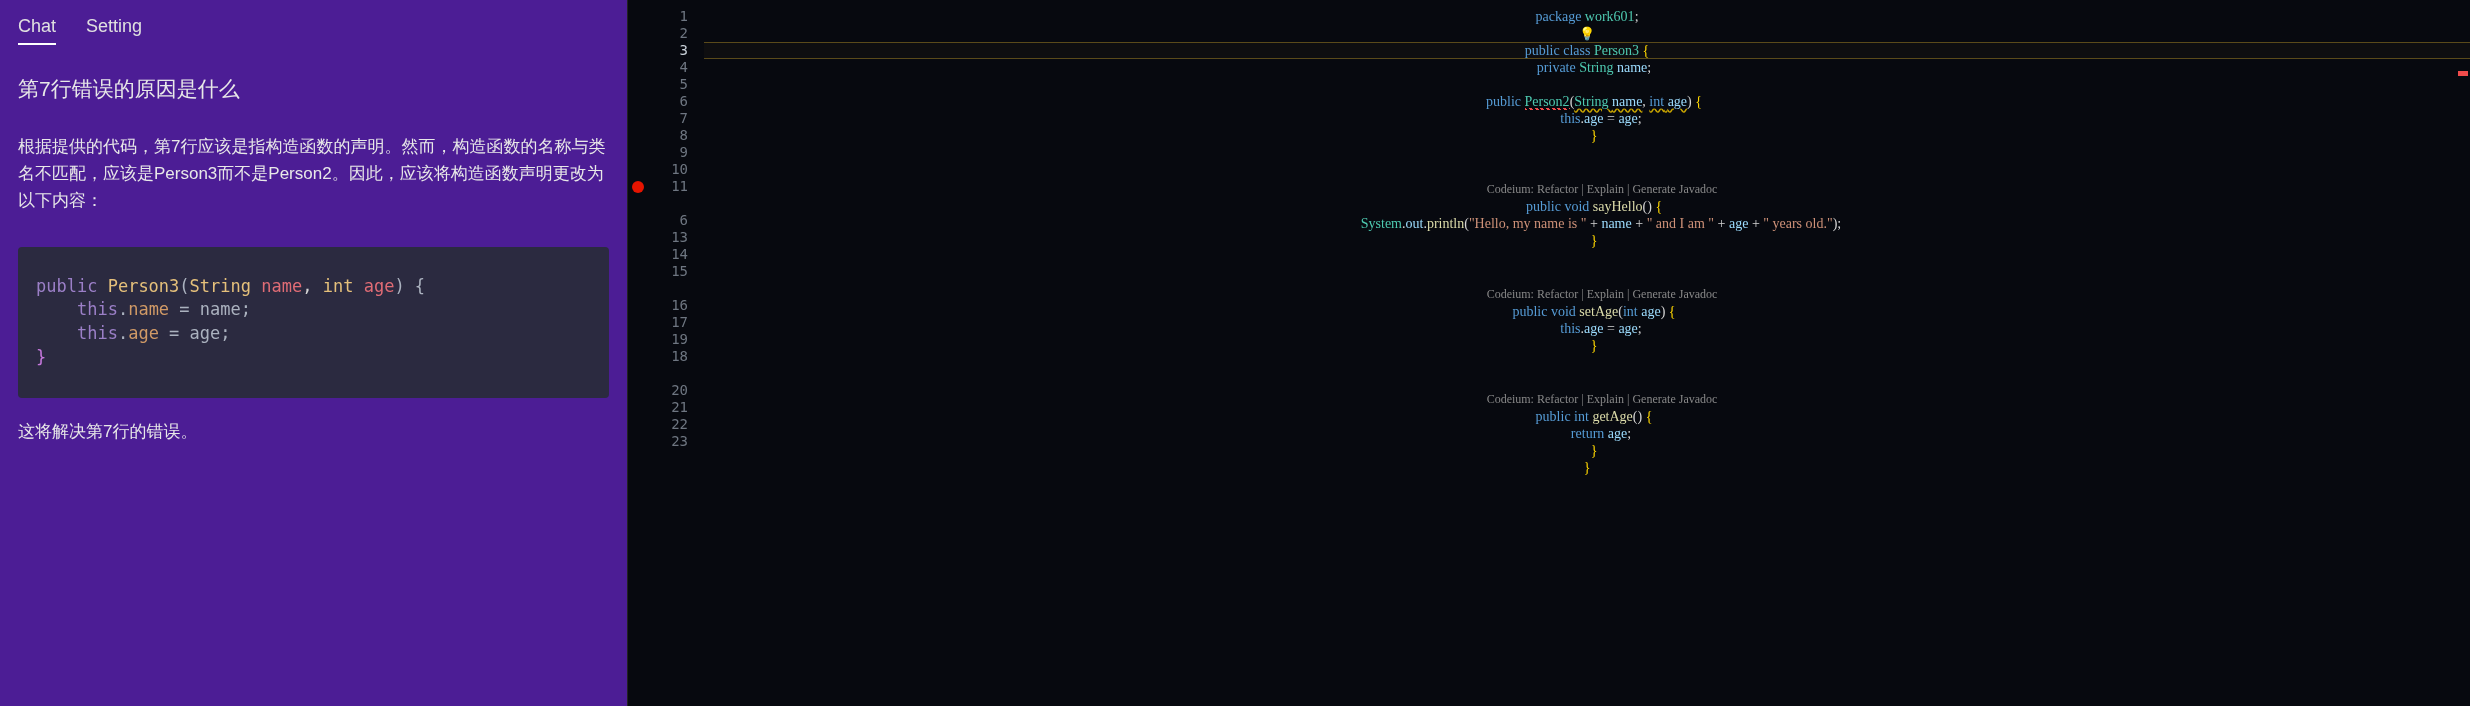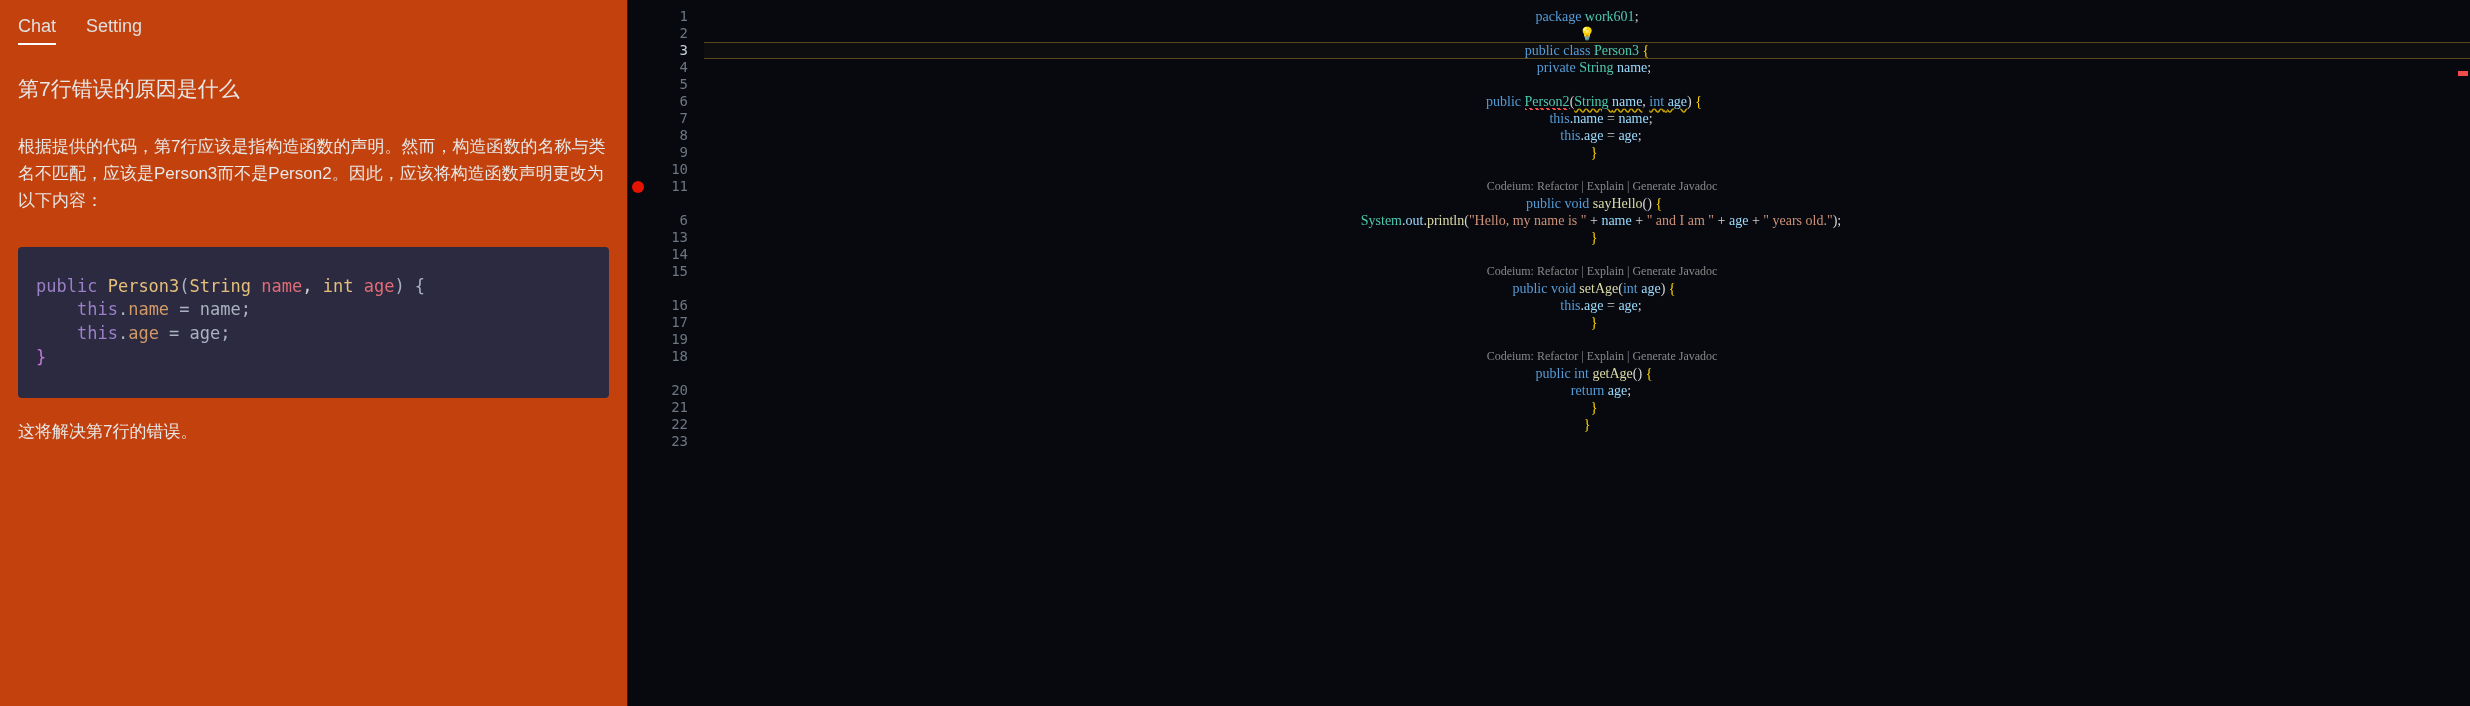--- a/index.html
+++ b/index.html
@@ -7,21 +7,21 @@
   font-family: 'Segoe UI', -apple-system, sans-serif;
   background: #000;
   color: #d4d4d4;
   display: flex;
   height: 706px;
   width: 2470px;
   overflow: hidden;
 }
 .left-panel {
   width: 627px;
-  background: #c2410c;
+  background: #4c1d95;
   padding: 10px 18px;
   display: flex;
   flex-direction: column;
 }
 .tabs {
   display: flex;
   gap: 30px;
   margin-bottom: 30px;
 }
 .tab {
@@ -147,20 +147,21 @@
   left: 0; right: 0; bottom: -1px;
   height: 2px;
   background: repeating-linear-gradient(45deg,#f14c4c 0,#f14c4c 2px,transparent 2px,transparent 4px);
 }
 .underline-warn { text-decoration: underline wavy #cca700; text-underline-offset: 2px;}
 .codelens {
   height: 17px;
   font-size: 12px;
   color: #888;
   padding-left: 30px;
+  margin-top: 20px;
 }
 .codelens span { cursor: pointer; }
 .lightbulb {
   color: #ffcc00;
   font-size: 13px;
 }
 .minimap {
   position: absolute;
   right: 0;
   top: 8px;
@@ -226,21 +227,20 @@
         <div class="ln">22</div>
         <div class="ln">23</div>
       </div>
     <div class="code-area" id="code">
         <div class="code-line"><span class="tk-kw">package</span><span class="tk-punc"> </span><span class="tk-pkg">work601</span><span class="tk-punc">;</span></div>
         <div class="code-line"><span class="lightbulb">💡</span></div>
         <div class="code-line"><div class="highlight-line"></div><span class="tk-kw">public</span><span class="tk-punc"> </span><span class="tk-kw">class</span><span class="tk-punc"> </span><span class="tk-cls">Person3</span><span class="tk-punc"> </span><span class="tk-brace">{</span></div>
         <div class="code-line"><span>    </span><span class="tk-kw">private</span><span class="tk-punc"> </span><span class="tk-type">String</span><span class="tk-punc"> </span><span class="tk-var">name</span><span class="tk-punc">;</span></div>
         <div class="code-line"></div>
         <div class="code-line"><span>    </span><span class="tk-kw">public</span><span class="tk-punc"> </span><span class="tk-err">Person2</span><span class="tk-punc">(</span><span class="tk-type underline-warn">String</span><span class="tk-punc underline-warn"> </span><span class="tk-var underline-warn">name</span><span class="tk-punc">, </span><span class="tk-kw underline-warn">int</span><span class="tk-punc underline-warn"> </span><span class="tk-var underline-warn">age</span><span class="tk-punc">) </span><span class="tk-brace">{</span></div>
-        <div class="code-line"><span>        </span><span class="tk-this">this</span><span class="tk-punc">.</span><span class="tk-var">name</span><span class="tk-punc"> = </span><span class="tk-var">name</span><span class="tk-punc">;</span></div>
         <div class="code-line"><span>        </span><span class="tk-this">this</span><span class="tk-punc">.</span><span class="tk-var">age</span><span class="tk-punc"> = </span><span class="tk-var">age</span><span class="tk-punc">;</span></div>
         <div class="code-line"><span>    </span><span class="tk-brace">}</span></div>
         <div class="code-line"></div>
         <div class="codelens"><span>Codeium: Refactor</span> | <span>Explain</span> | <span>Generate Javadoc</span></div>
         <div class="code-line"><span>    </span><span class="tk-kw">public</span><span class="tk-punc"> </span><span class="tk-kw">void</span><span class="tk-punc"> </span><span class="tk-meth">sayHello</span><span class="tk-punc">() </span><span class="tk-brace">{</span></div>
         <div class="code-line"><span>        </span><span class="tk-type">System</span><span class="tk-punc">.</span><span class="tk-var">out</span><span class="tk-punc">.</span><span class="tk-meth">println</span><span class="tk-punc">(</span><span class="tk-str">"Hello, my name is "</span><span class="tk-punc"> + </span><span class="tk-var">name</span><span class="tk-punc"> + </span><span class="tk-str">" and I am "</span><span class="tk-punc"> + </span><span class="tk-var">age</span><span class="tk-punc"> + </span><span class="tk-str">" years old."</span><span class="tk-punc">);</span></div>
         <div class="code-line"><span>    </span><span class="tk-brace">}</span></div>
         <div class="code-line"></div>
         <div class="codelens"><span>Codeium: Refactor</span> | <span>Explain</span> | <span>Generate Javadoc</span></div>
         <div class="code-line"><span>    </span><span class="tk-kw">public</span><span class="tk-punc"> </span><span class="tk-kw">void</span><span class="tk-punc"> </span><span class="tk-meth">setAge</span><span class="tk-punc">(</span><span class="tk-kw">int</span><span class="tk-punc"> </span><span class="tk-var">age</span><span class="tk-punc">) </span><span class="tk-brace">{</span></div>

